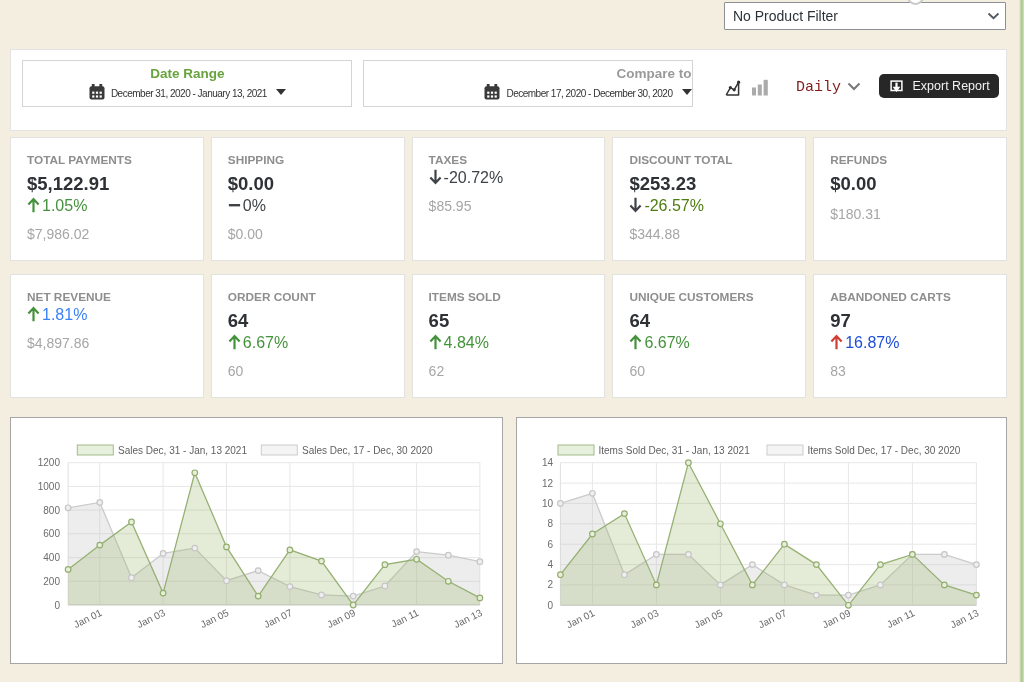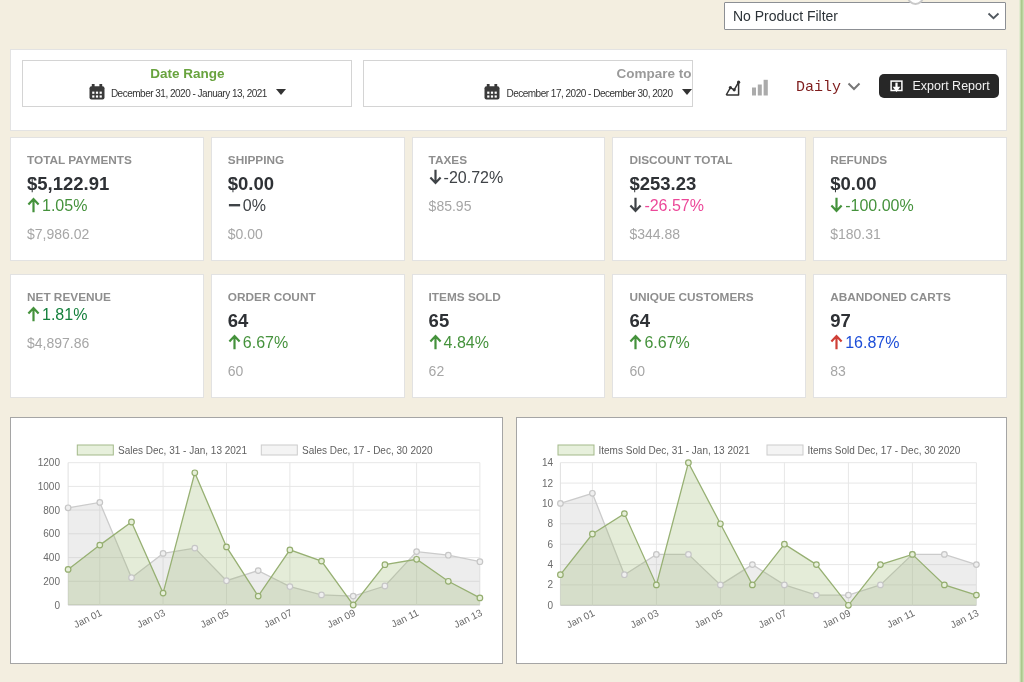--- a/index.html
+++ b/index.html
@@ -110,38 +110,35 @@
     <div class="card" style="left:401.6px">
       <div class="clabel">TAXES</div>
       <div class="cchg" style="color:#3f4347"><svg class="arr" width="13" height="16" viewBox="0 0 13 16">
           <path d="M6.5,0.7 L6.5,13.8 M1.4,8.6 L6.5,14 L11.6,8.6" stroke="#3f4347" stroke-width="2.2" fill="none"></path>
         </svg>-20.72%</div>
       <div class="csmall">$85.95</div>
     </div>
     <div class="card" style="left:602.4000000000001px">
       <div class="clabel">DISCOUNT TOTAL</div>
       <div class="cval">$253.23</div>
-      <div class="cchg" style="color:#ec4899"><svg class="arr" width="13" height="16" viewBox="0 0 13 16">
+      <div class="cchg" style="color:#4d7c0f"><svg class="arr" width="13" height="16" viewBox="0 0 13 16">
           <path d="M6.5,0.7 L6.5,13.8 M1.4,8.6 L6.5,14 L11.6,8.6" stroke="#3f4347" stroke-width="2.2" fill="none"></path>
         </svg>-26.57%</div>
       <div class="csmall">$344.88</div>
     </div>
     <div class="card" style="left:803.2px">
       <div class="clabel">REFUNDS</div>
       <div class="cval">$0.00</div>
-      <div class="cchg" style="color:#45923c"><svg class="arr" width="13" height="16" viewBox="0 0 13 16">
-          <path d="M6.5,0.7 L6.5,13.8 M1.4,8.6 L6.5,14 L11.6,8.6" stroke="#45923c" stroke-width="2.2" fill="none"></path>
-        </svg>-100.00%</div>
       <div class="csmall">$180.31</div>
     </div>
   </div>
 <div class="crow" style="top:274px;">
     <div class="card" style="left:0.0px">
       <div class="clabel">NET REVENUE</div>
-      <div class="cchg" style="color:#15803d"><svg class="arr" width="13" height="16" viewBox="0 0 13 16">
+      <div class="cchg" style="color:#3b82f6"><svg class="arr" width="13" height="16" viewBox="0 0 13 16">
           <path d="M6.5,15.3 L6.5,2.2 M1.4,7.4 L6.5,2 L11.6,7.4" stroke="#45923c" stroke-width="2.2" fill="none"></path>
         </svg>1.81%</div>
       <div class="csmall">$4,897.86</div>
     </div>
     <div class="card" style="left:200.8px">
       <div class="clabel">ORDER COUNT</div>
       <div class="cval">64</div>
       <div class="cchg" style="color:#45923c"><svg class="arr" width="13" height="16" viewBox="0 0 13 16">
           <path d="M6.5,15.3 L6.5,2.2 M1.4,7.4 L6.5,2 L11.6,7.4" stroke="#45923c" stroke-width="2.2" fill="none"></path>
         </svg>6.67%</div>

